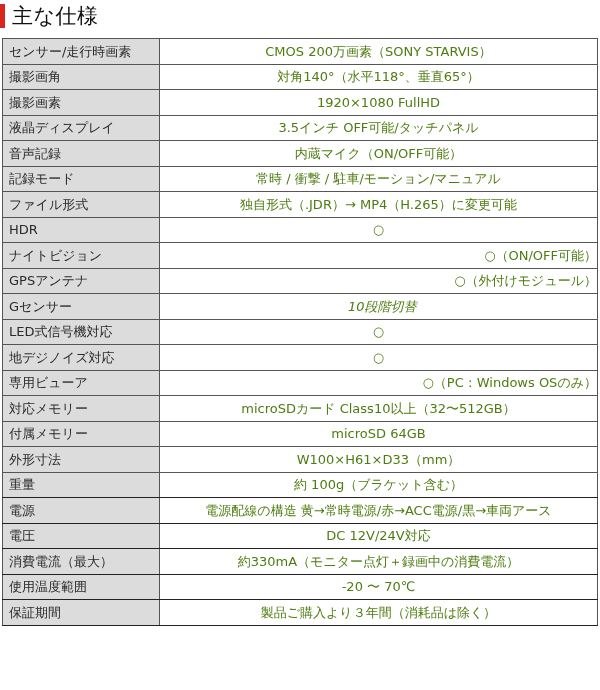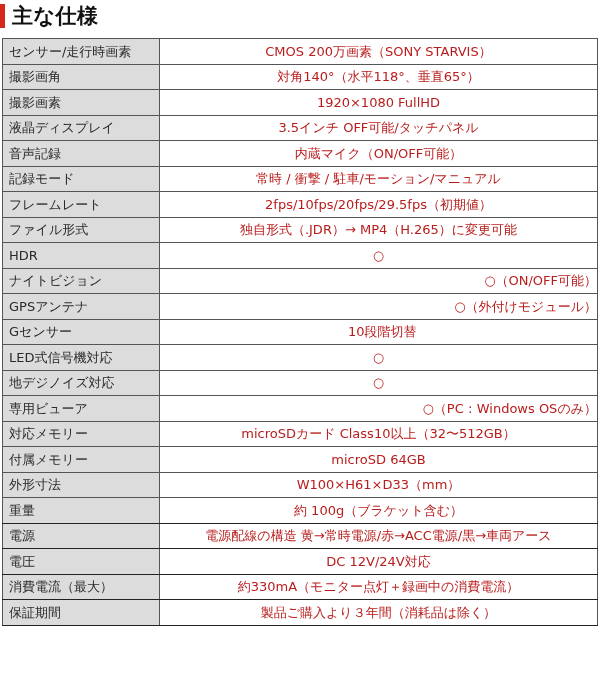--- a/index.html
+++ b/index.html
@@ -24,21 +24,21 @@
       align-items: center;
     }
     .title-bar {
       width: 5px;
       height: 24px;
       background: #d7261e;
       margin-right: 7px;
     }
     .title {
       font-size: 21px;
-      font-weight: bold;
+      font-weight: normal;
       letter-spacing: 0.5px;
       color: #111;
       line-height: 1;
     }
     table.spec {
       position: absolute;
       left: 2px;
       top: 38px;
       width: 596px;
       border-collapse: collapse;
@@ -59,29 +59,30 @@
     td.label {
       width: 150px;
       background: #dcdcdc;
       padding-left: 6px !important;
       text-align: left;
       color: #2a2a2a;
     }
     td.value {
       background: #ffffff;
       text-align: center;
-      color: #b91c1c;
+      color: #4d7c0f;
     }
     td.value.offset {
       text-align: right;
       padding-left: 218px !important;
     }
     td.value.offset-g {
       text-align: left;
       padding-left: 188px !important;
+      font-style: italic;
     }
   </style>
 </head>
 <body>
 
 <div class="title-wrap">
   <div class="title-bar"></div>
   <div class="title">主な仕様</div>
 </div>
 
@@ -103,24 +104,20 @@
       <td class="label">液晶ディスプレイ</td>
       <td class="value">3.5インチ OFF可能/タッチパネル</td>
     </tr>
     <tr>
       <td class="label">音声記録</td>
       <td class="value">内蔵マイク（ON/OFF可能）</td>
     </tr>
     <tr>
       <td class="label">記録モード</td>
       <td class="value">常時 / 衝撃 / 駐車/モーション/マニュアル</td>
-    </tr>
-    <tr>
-      <td class="label">フレームレート</td>
-      <td class="value">2fps/10fps/20fps/29.5fps（初期値）</td>
     </tr>
     <tr>
       <td class="label">ファイル形式</td>
       <td class="value">独自形式（.JDR）→ MP4（H.265）に変更可能</td>
     </tr>
     <tr>
       <td class="label">HDR</td>
       <td class="value">○</td>
     </tr>
     <tr>
@@ -169,17 +166,21 @@
     </tr>
     <tr class="dark">
       <td class="label">電圧</td>
       <td class="value">DC 12V/24V対応</td>
     </tr>
     <tr class="dark">
       <td class="label">消費電流（最大）</td>
       <td class="value">約330mA（モニター点灯＋録画中の消費電流）</td>
     </tr>
     <tr class="dark">
+      <td class="label">使用温度範囲</td>
+      <td class="value">-20 〜 70℃</td>
+    </tr>
+    <tr class="dark">
       <td class="label">保証期間</td>
       <td class="value">製品ご購入より３年間（消耗品は除く）</td>
     </tr>
   </tbody>
 </table>
 
 </body></html>

